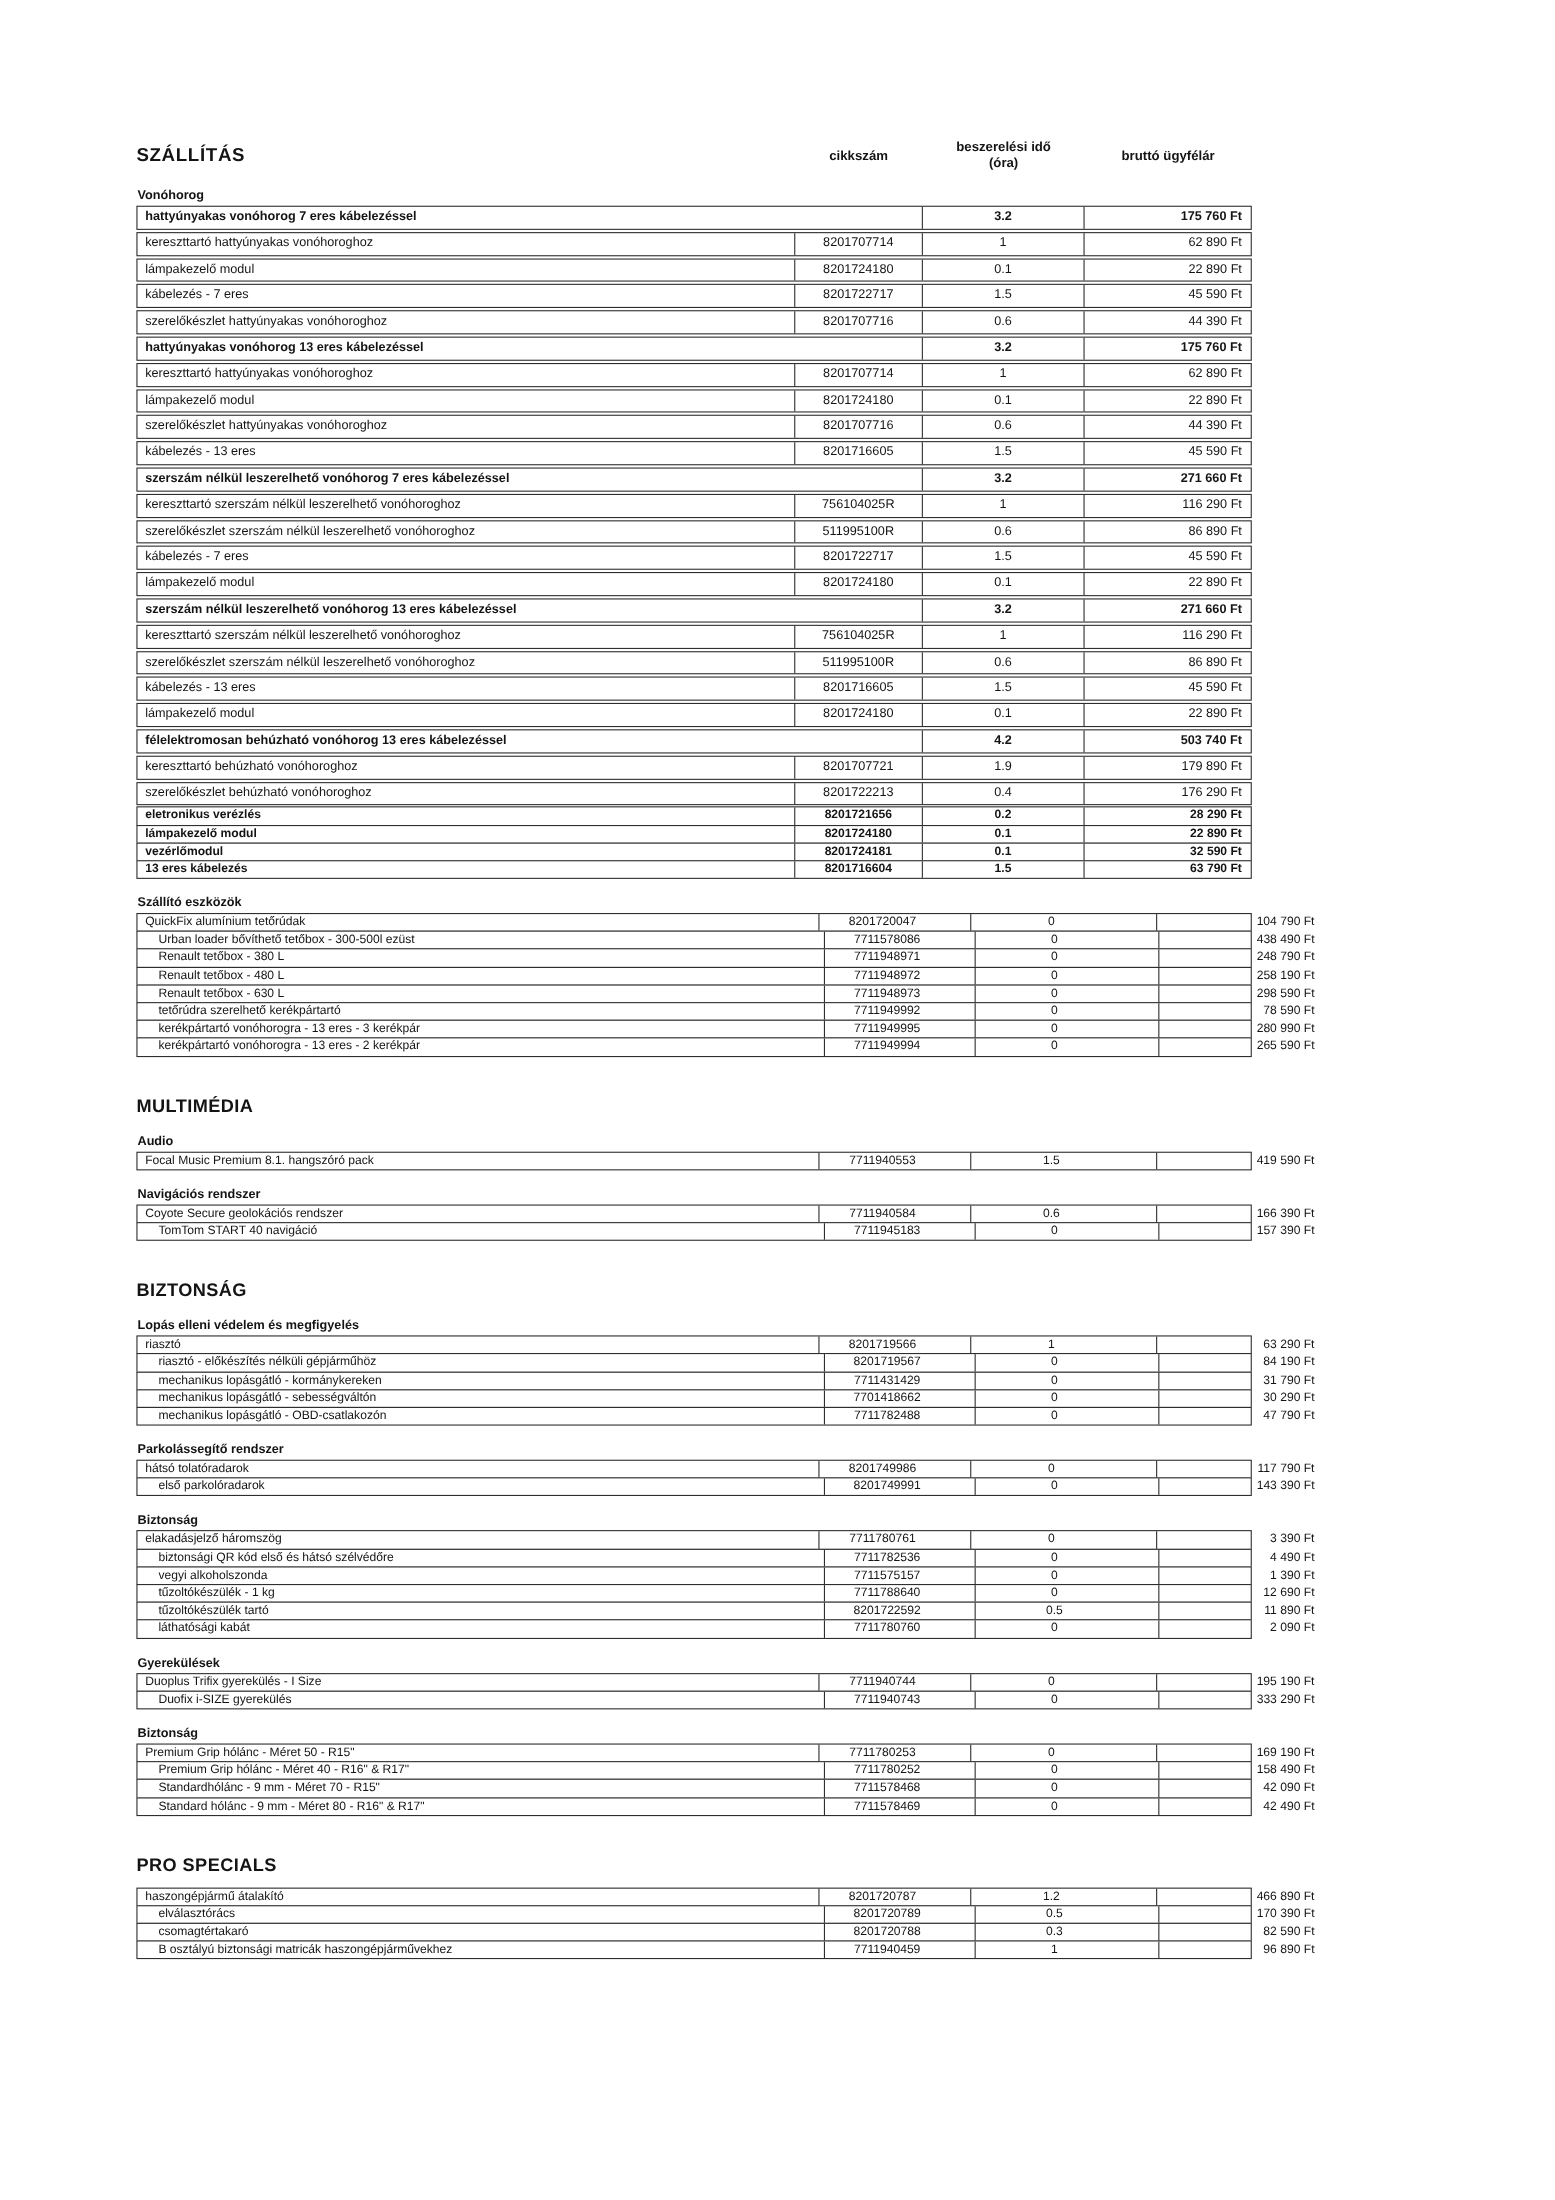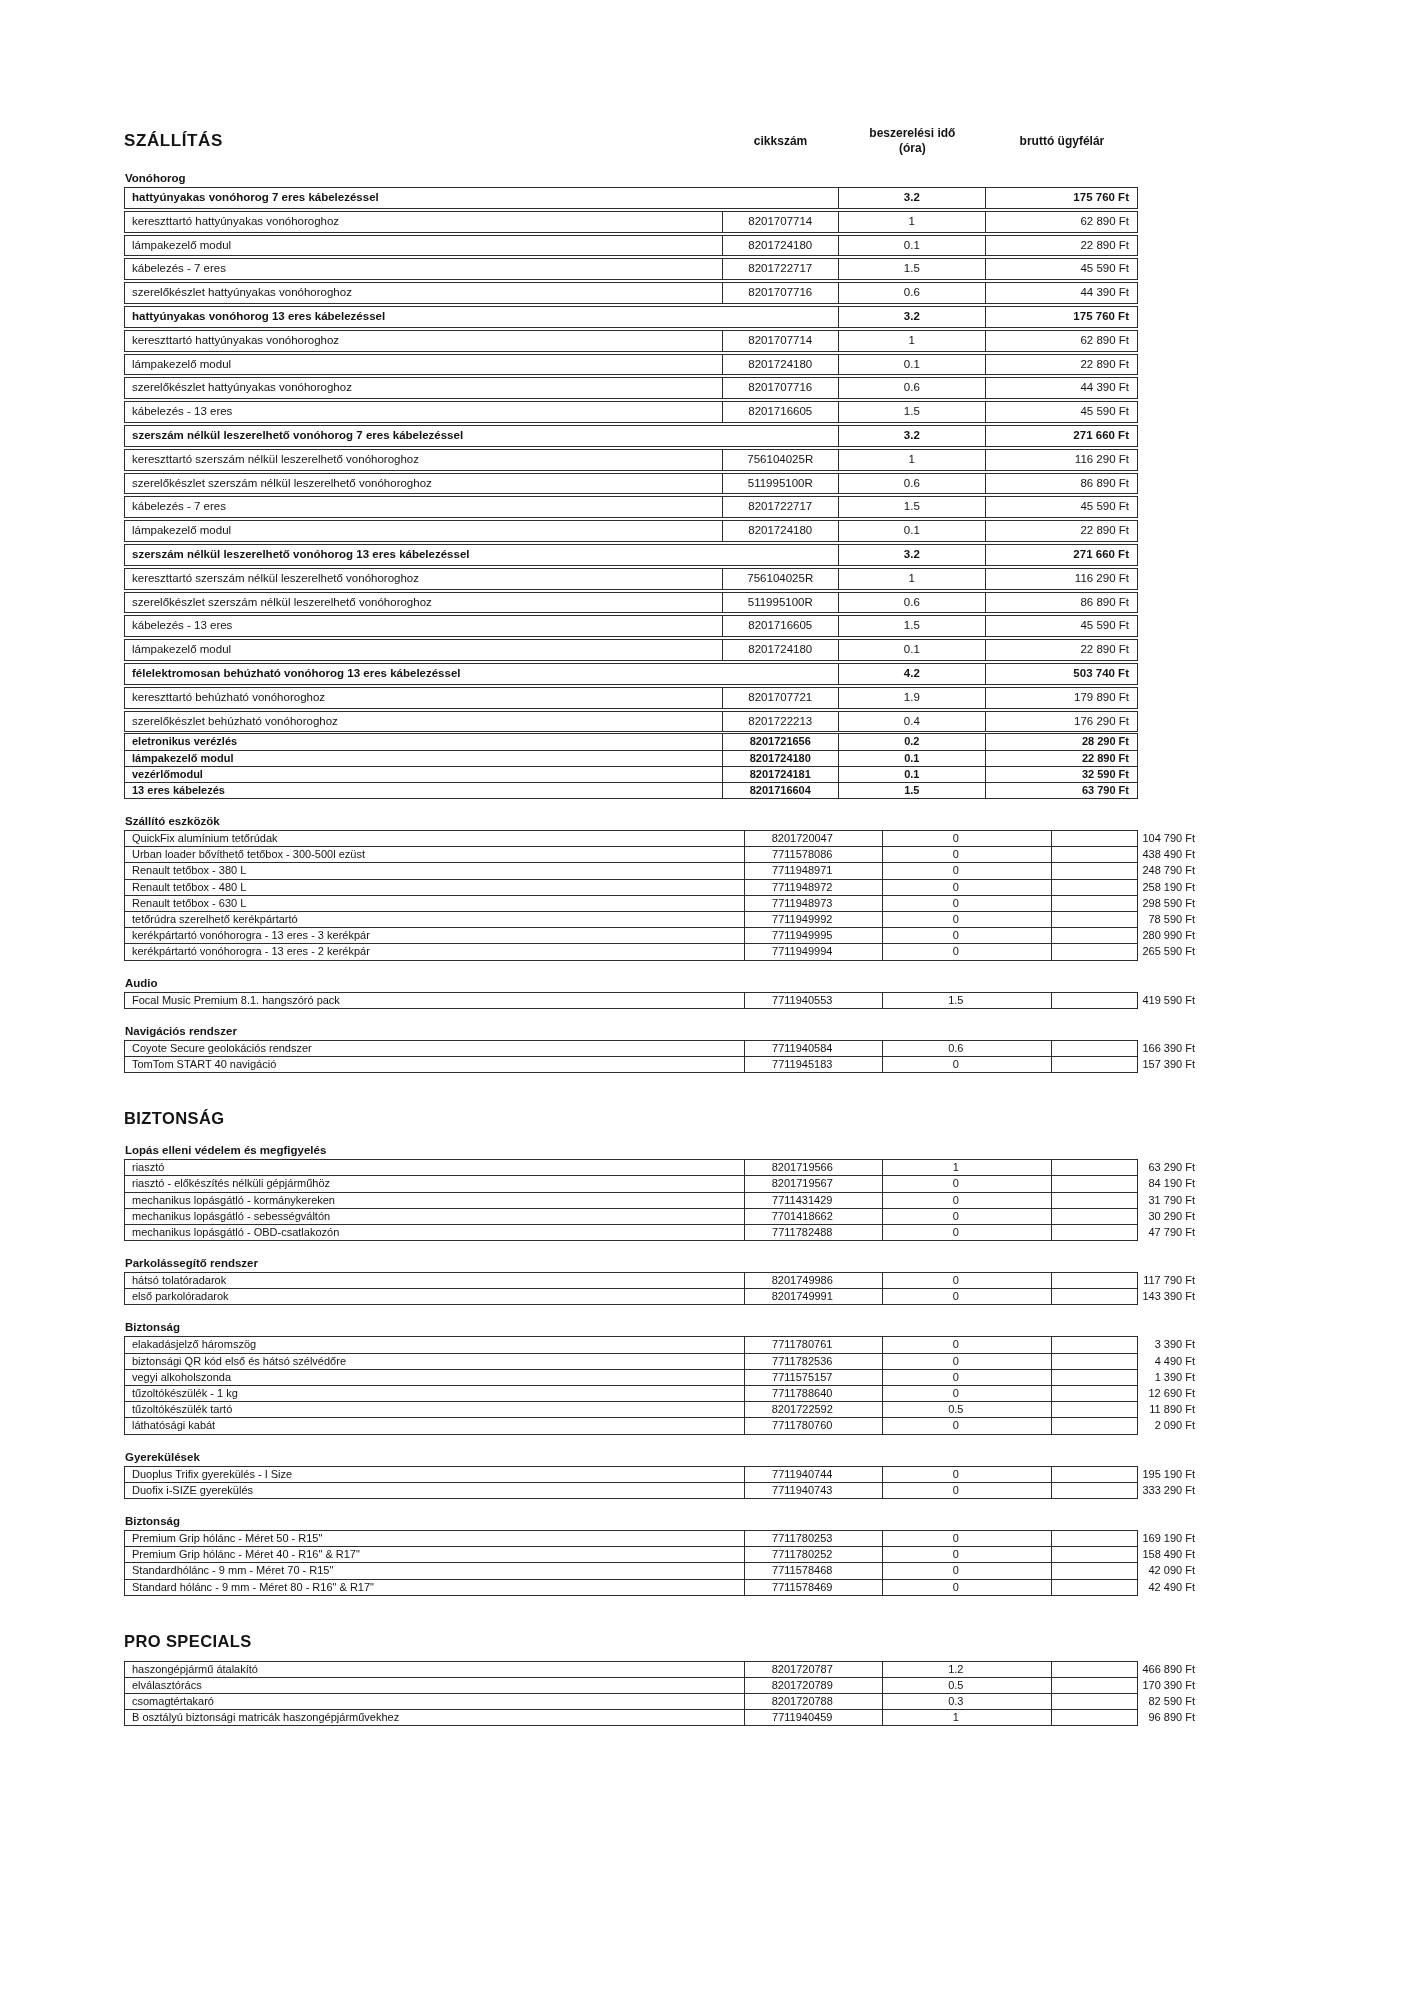--- a/index.html
+++ b/index.html
@@ -66,21 +66,21 @@
     overflow: hidden;
     white-space: nowrap;
   }
   .cell + .cell { border-left: 1px solid #2e2e2e; }
   .cell.code, .cell.time { text-align: center; }
   .cell.price { text-align: right; }
   
   .row.compact { margin-bottom: 0; margin-top: -1px; font-weight: bold; }
   .row.compact .cell { padding-top: 1px; padding-bottom: 1px; font-size: 11px; }
   .tbl.compact .row { margin-bottom: 0; gap: 22px; }
-  .tbl.compact .row + .row { margin-top: -1px; }
+  .tbl.compact .row + .row { margin-top: -1px; padding-left: 12px; }
   .tbl.compact .cell { padding-top: 1px; padding-bottom: 1px; font-size: 11px; }
 </style>
 </head>
 <body>
 
 <div class="page">
 
   <div class="table-header">
     <div class="header-title">SZÁLLÍTÁS</div>
     <div class="header-col">cikkszám</div>
@@ -296,20 +296,21 @@
           <div class="cell time">0</div>
           <div class="cell price">280 990 Ft</div>
         </div>
         <div class="row">
           <div class="cell name">kerékpártartó vonóhorogra - 13 eres -  2 kerékpár</div>
           <div class="cell code">7711949994</div>
           <div class="cell time">0</div>
           <div class="cell price">265 590 Ft</div>
         </div>
       </div>
+      <h2 class="group-heading">MULTIMÉDIA</h2>
       <h3 class="subtable-title">Audio</h3>
       <div class="tbl compact">
         <div class="row">
           <div class="cell name">Focal Music Premium 8.1. hangszóró pack</div>
           <div class="cell code">7711940553</div>
           <div class="cell time">1.5</div>
           <div class="cell price">419 590 Ft</div>
         </div>
       </div>
       <h3 class="subtable-title">Navigációs rendszer</h3>

